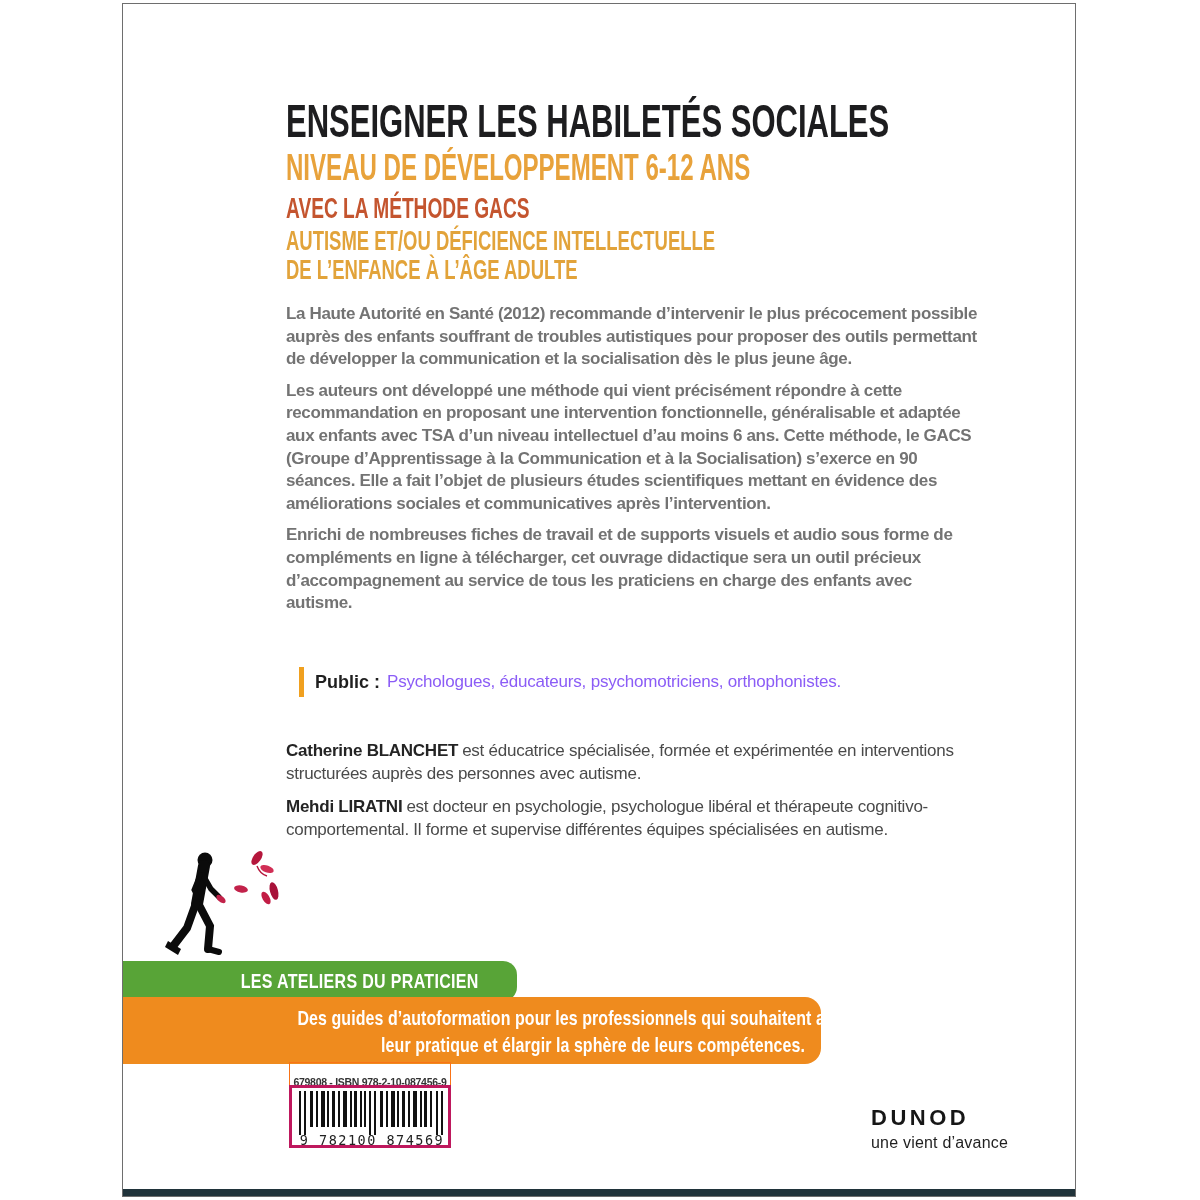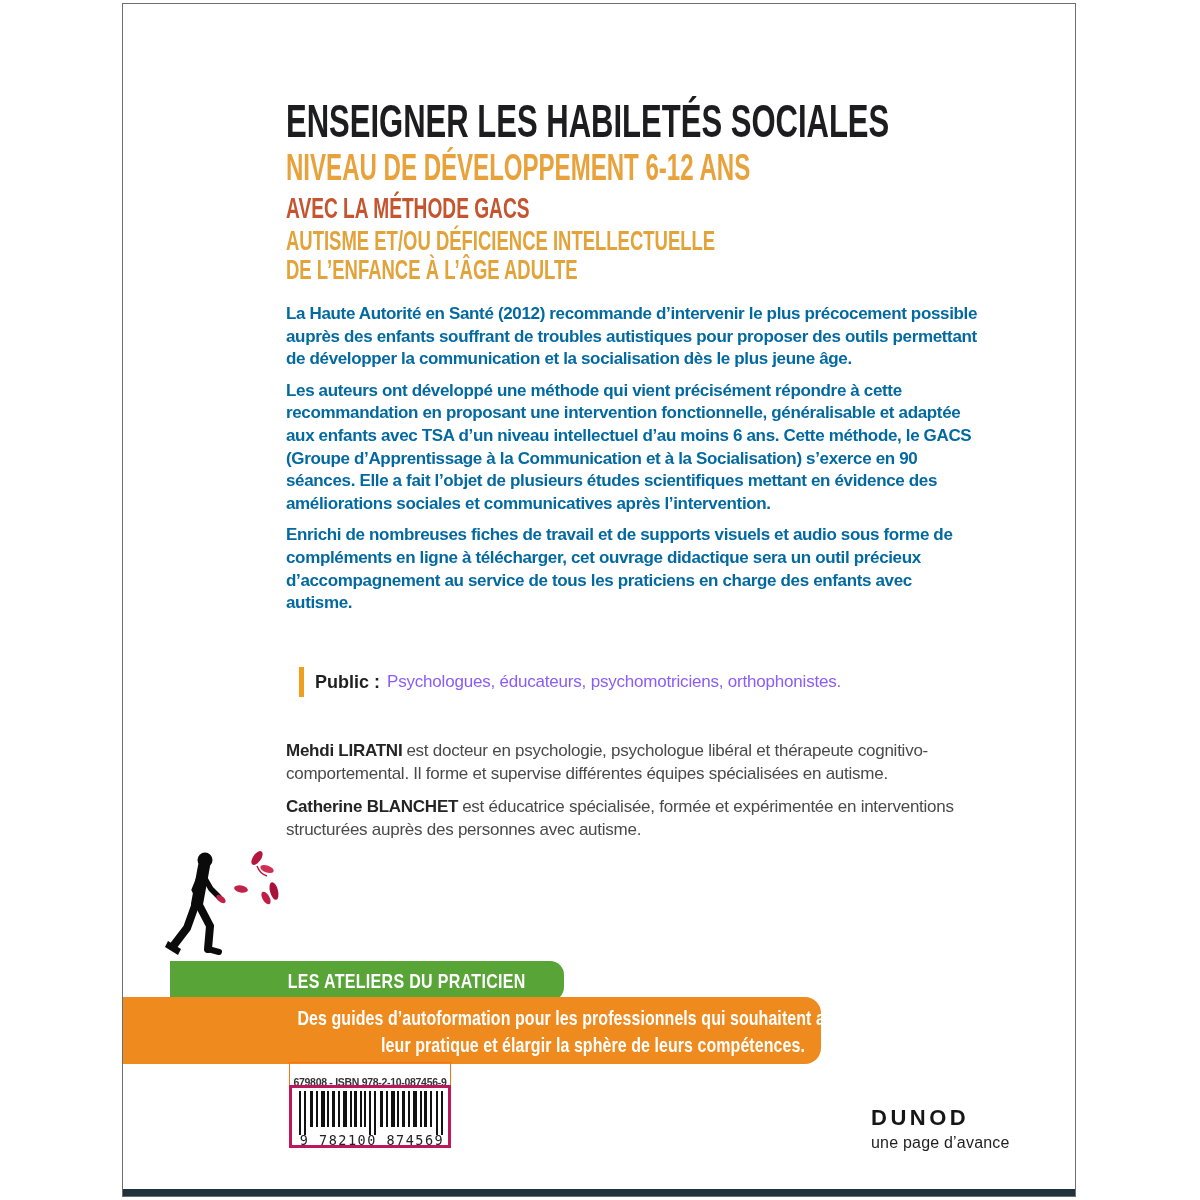--- a/index.html
+++ b/index.html
@@ -12,37 +12,37 @@
   .title-block{position:absolute;left:163px;top:92px;}
   .t-line{display:block;white-space:nowrap;font-weight:bold;transform-origin:0 50%;}
   .t1{font-size:47px;line-height:50px;color:#1d1d1f;transform:scaleX(0.66);}
   .t2{font-size:37px;line-height:44px;color:#e8a23b;transform:scaleX(0.65);}
   .t3{font-size:29px;line-height:36px;color:#c4552f;transform:scaleX(0.66);}
   .t4{font-size:28px;line-height:29px;color:#e2a33a;transform:scaleX(0.66);}
 
   
   .paragraphs{position:absolute;left:163px;top:299px;width:692px;}
   .paragraphs p{margin:0 0 9px 0;font-size:17px;line-height:22.6px;font-weight:bold;
-                color:#0369a1;letter-spacing:-0.35px;}
+                color:#737373;letter-spacing:-0.35px;}
 
   .public-row{position:absolute;left:152px;top:663px;display:flex;align-items:center;padding-left:24px;}
   .public-bar{width:5px;height:30px;background:#f0a01f;margin-right:11px;}
   .public-label{font-size:18px;font-weight:bold;color:#1f1f1f;margin-right:7px;white-space:nowrap;}
   .public-text{font-size:17px;color:#8b5cf6;letter-spacing:-0.2px;white-space:nowrap;}
 
   .authors{position:absolute;left:163px;top:735px;width:676px;}
   .authors p{margin:0 0 10px 0;font-size:17px;line-height:23px;color:#4a4a4a;letter-spacing:-0.25px;}
   .author-name{font-weight:bold;color:#242424;margin-right:4px;}
 
   
   .illus{position:absolute;left:38px;top:830px;width:252px;height:130px;}
 
   
   .green-banner{position:absolute;left:0;top:957px;width:394px;height:40px;background:#58a437;
-                border-radius:0 14px 14px 0;display:flex;align-items:center;margin-left:47px;}
+                border-radius:0 14px 14px 0;display:flex;align-items:center;}
   .green-banner span{display:inline-block;font-size:20px;font-weight:bold;color:#ffffff;
                      letter-spacing:0.4px;transform:scaleX(0.8);transform-origin:50% 50%;
                      margin-left:88px;white-space:nowrap;}
   .orange-banner{position:absolute;left:0;top:993px;width:698px;height:67px;background:#ef8b1e;
                  border-radius:0 16px 16px 0;}
   .orange-banner .tagline{position:absolute;left:166px;top:7px;width:800px;
                  transform:scaleX(0.76);transform-origin:0 0;text-align:center;
                  font-size:21px;font-weight:bold;line-height:27px;color:#ffffff;letter-spacing:0.1px;}
 
   
@@ -81,22 +81,22 @@
       <p>Enrichi de nombreuses fiches de travail et de supports visuels et audio sous forme de compléments en ligne à télécharger, cet ouvrage didactique sera un outil précieux d’accompagnement au service de tous les praticiens en charge des enfants avec autisme.</p>
     </div>
 
     <div class="public-row">
       <div class="public-bar"></div>
       <span class="public-label">Public :</span>
       <span class="public-text">Psychologues, éducateurs, psychomotriciens, orthophonistes.</span>
     </div>
 
     <div class="authors">
+      <p><span class="author-name">Catherine BLANCHET</span><span>est éducatrice spécialisée, formée et expérimentée en interventions structurées auprès des personnes avec autisme.</span></p>
       <p><span class="author-name">Mehdi LIRATNI</span><span>est docteur en psychologie, psychologue libéral et thérapeute cognitivo-comportemental. Il forme et supervise différentes équipes spécialisées en autisme.</span></p>
-      <p><span class="author-name">Catherine BLANCHET</span><span>est éducatrice spécialisée, formée et expérimentée en interventions structurées auprès des personnes avec autisme.</span></p>
     </div>
 
     <svg class="illus" viewBox="0 0 252 130">
       <g>
         <circle cx="44" cy="26" r="7.5" fill="#0b0b0b"></circle>
         <path d="M43 32 L36 70" stroke="#0b0b0b" stroke-width="12" stroke-linecap="round" fill="none"></path>
         <path d="M42 41 L50 55 L58 63" stroke="#0b0b0b" stroke-width="5.5" stroke-linecap="round" fill="none"></path>
         <path d="M39 41 L33 56 L37 64" stroke="#0b0b0b" stroke-width="5" stroke-linecap="round" fill="none"></path>
         <path d="M37 69 L49 92 L47 115" stroke="#0b0b0b" stroke-width="8" stroke-linecap="round" fill="none"></path>
         <path d="M47 115 L58 118" stroke="#0b0b0b" stroke-width="6" stroke-linecap="round" fill="none"></path>
@@ -152,18 +152,18 @@
             <rect x="133" y="0" width="2" height="36"></rect>
           <rect x="139" y="0" width="2" height="44"></rect>
             <rect x="144" y="0" width="2" height="44"></rect>
         </g>
         <text x="75" y="54" text-anchor="middle">9 782100 874569</text>
       </svg>
     </div>
 
     <div class="publisher">
       <div class="pub-name">DUNOD</div>
-      <div class="pub-tagline">une page d’avance</div>
+      <div class="pub-tagline">une vient d’avance</div>
     </div>
 
     <div class="bottom-bar"></div>
   </div>
 </div>
 
 </body></html>

